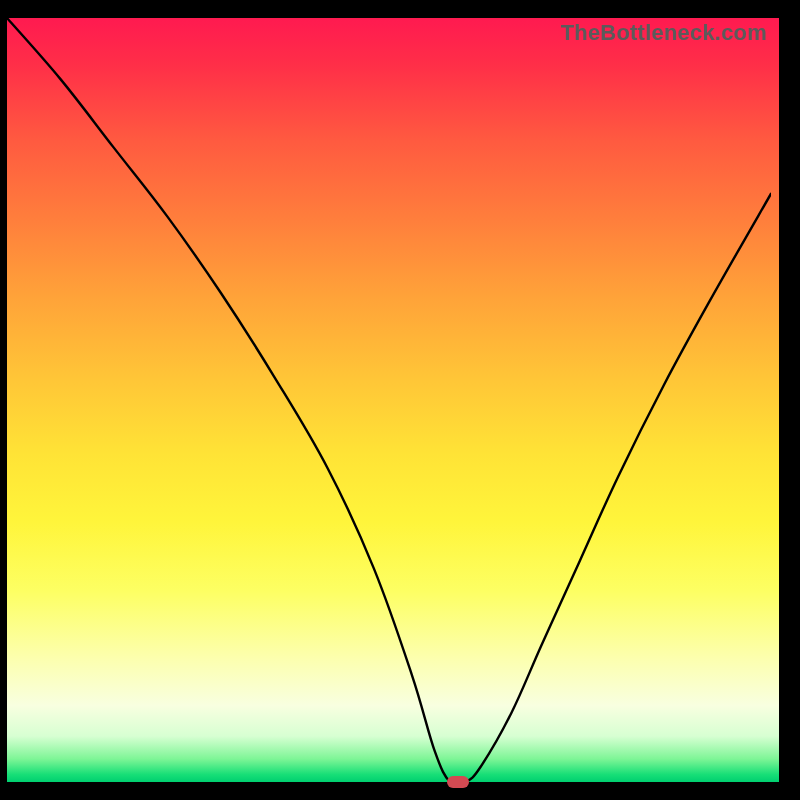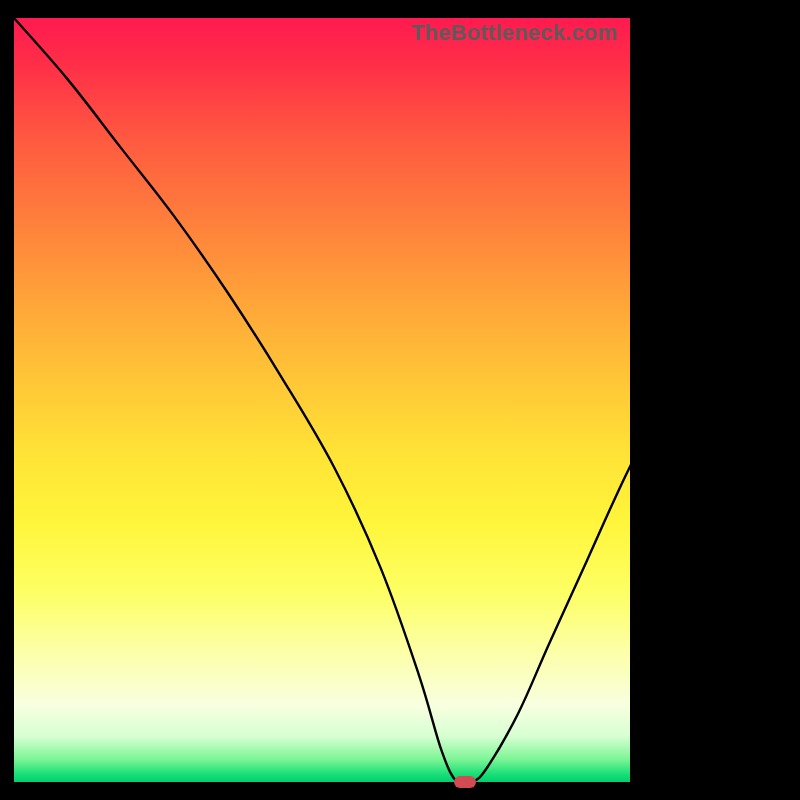--- a/index.html
+++ b/index.html
@@ -5,23 +5,23 @@
   * { margin: 0; padding: 0; box-sizing: border-box; }
   html, body { width: 800px; height: 800px; overflow: hidden; }
   .frame {
     width: 800px;
     height: 800px;
     background: #000;
     position: relative;
   }
   .plot-area {
     position: absolute;
-    left: 14px;
+    left: 7px;
     top: 18px;
-    width: 616px;
+    width: 772px;
     height: 764px;
     background: linear-gradient(to bottom,
       #ff1a4d 0%,
       #ff3344 6%,
       #ff5b3f 17%,
       #ff7e3c 27%,
       #ffa33a 38%,
       #ffc638 48%,
       #ffe437 57%,
       #fff73a 65%,

